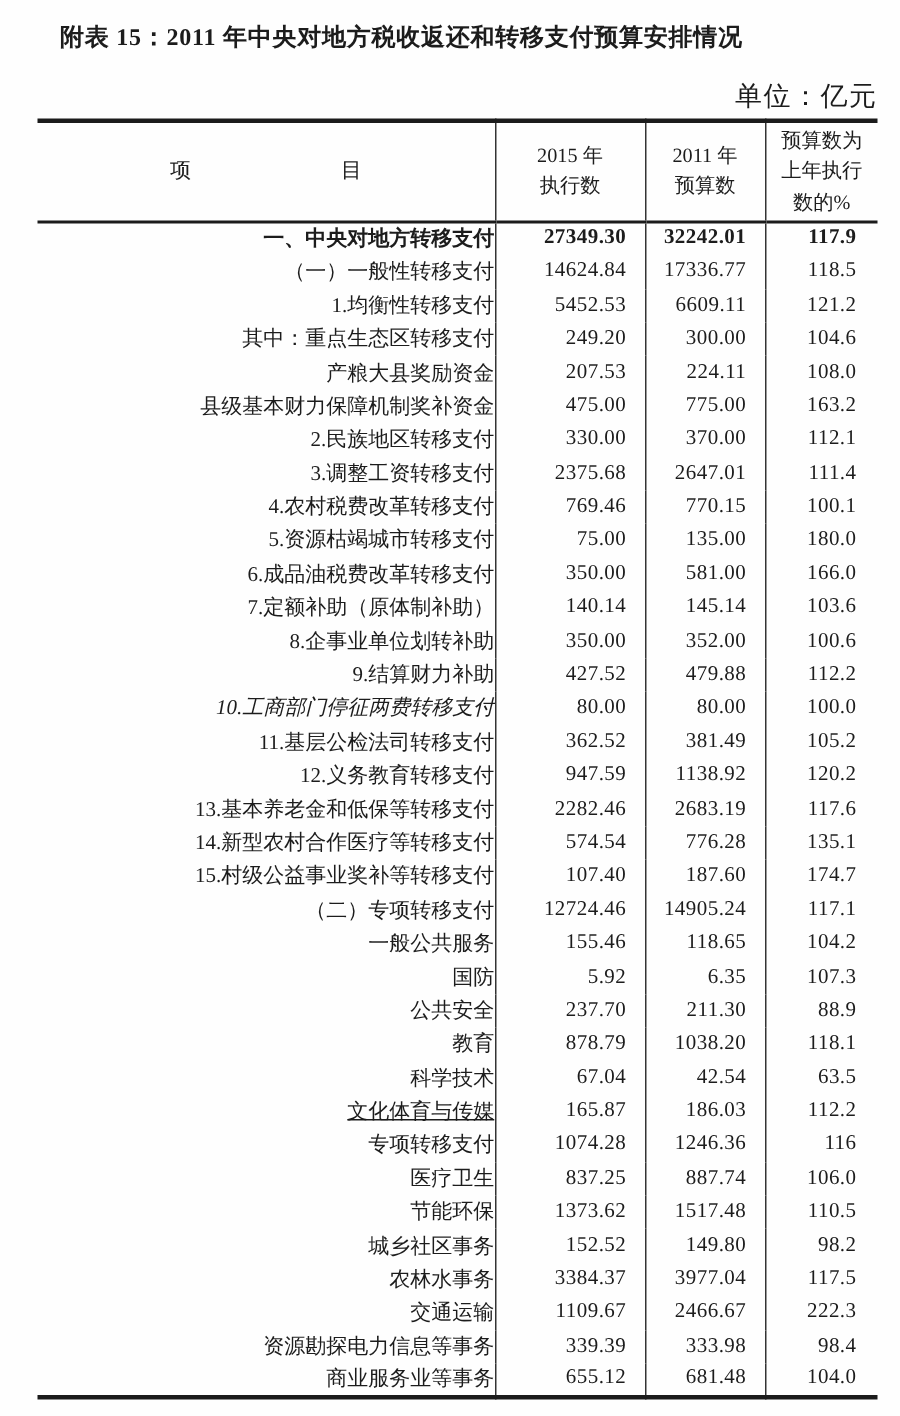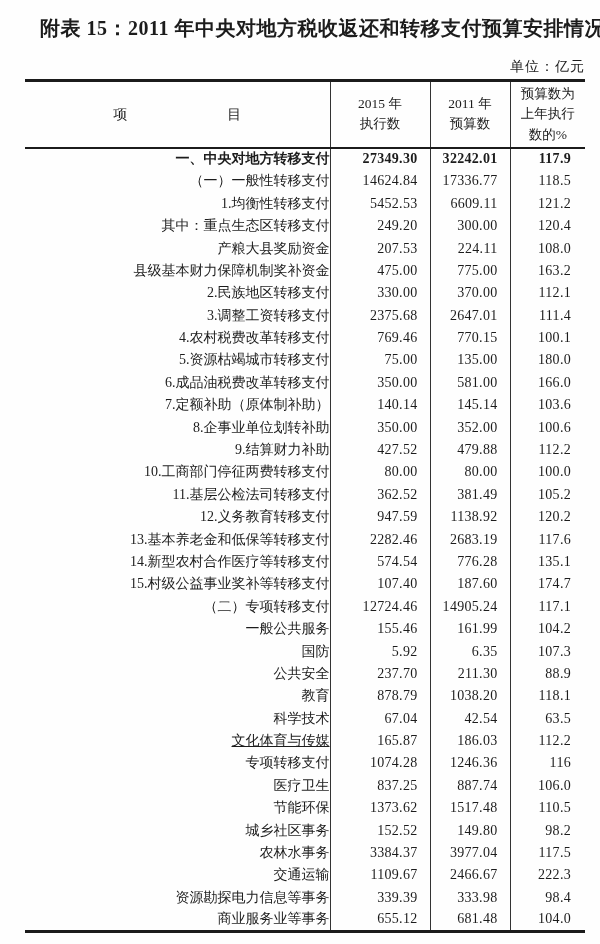--- a/index.html
+++ b/index.html
@@ -11,30 +11,30 @@
   }
   .page {
     width: 600px;
     height: 944px;
     background: #fefefe;
     overflow: hidden;
     position: relative;
   }
   .doc-title {
     margin: 15px 36px 0 40px;
-    font-size: 20px;
+    font-size: 16px;
     font-weight: bold;
     letter-spacing: 0.5px;
     white-space: nowrap;
   }
   .unit-row {
     width: 560px;
     margin: 16px 0 3px 25px;
     text-align: right;
-    font-size: 14px;
+    font-size: 18px;
     letter-spacing: 1px;
   }
   table.budget {
     margin-left: 25px;
     width: 560px;
     border-collapse: collapse;
     table-layout: fixed;
     border-top: 3px solid #1b1b1b;
     border-bottom: 3px solid #1b1b1b;
   }
@@ -126,21 +126,21 @@
       <td class="label sep" style="padding-left: 30px;">1.均衡性转移支付</td>
       <td class="num sep">5452.53</td>
       <td class="num sep">6609.11</td>
       <td class="pct">121.2</td>
     </tr>
 
     <tr>
       <td class="label sep" style="padding-left: 60px;">其中：重点生态区转移支付</td>
       <td class="num sep">249.20</td>
       <td class="num sep">300.00</td>
-      <td class="pct">120.4</td>
+      <td class="pct">104.6</td>
     </tr>
 
     <tr>
       <td class="label sep" style="padding-left: 102px;">产粮大县奖励资金</td>
       <td class="num sep">207.53</td>
       <td class="num sep">224.11</td>
       <td class="pct">108.0</td>
     </tr>
 
     <tr>
@@ -200,21 +200,21 @@
     </tr>
 
     <tr>
       <td class="label sep" style="padding-left: 30px;">9.结算财力补助</td>
       <td class="num sep">427.52</td>
       <td class="num sep">479.88</td>
       <td class="pct">112.2</td>
     </tr>
 
     <tr>
-      <td class="label sep" style="padding-left: 30px;">10.工商部门停征两费转移支付</td>
+      <td class="label sep" style="padding-left: 30px; font-style: italic;">10.工商部门停征两费转移支付</td>
       <td class="num sep">80.00</td>
       <td class="num sep">80.00</td>
       <td class="pct">100.0</td>
     </tr>
 
     <tr>
       <td class="label sep" style="padding-left: 30px;">11.基层公检法司转移支付</td>
       <td class="num sep">362.52</td>
       <td class="num sep">381.49</td>
       <td class="pct">105.2</td>
@@ -251,21 +251,21 @@
     <tr>
       <td class="label sep" style="padding-left: 6px;">（二）专项转移支付</td>
       <td class="num sep">12724.46</td>
       <td class="num sep">14905.24</td>
       <td class="pct">117.1</td>
     </tr>
 
     <tr>
       <td class="label sep" style="padding-left: 45px;">一般公共服务</td>
       <td class="num sep">155.46</td>
-      <td class="num sep">161.99</td>
+      <td class="num sep">118.65</td>
       <td class="pct">104.2</td>
     </tr>
 
     <tr>
       <td class="label sep" style="padding-left: 45px;">国防</td>
       <td class="num sep">5.92</td>
       <td class="num sep">6.35</td>
       <td class="pct">107.3</td>
     </tr>
 

